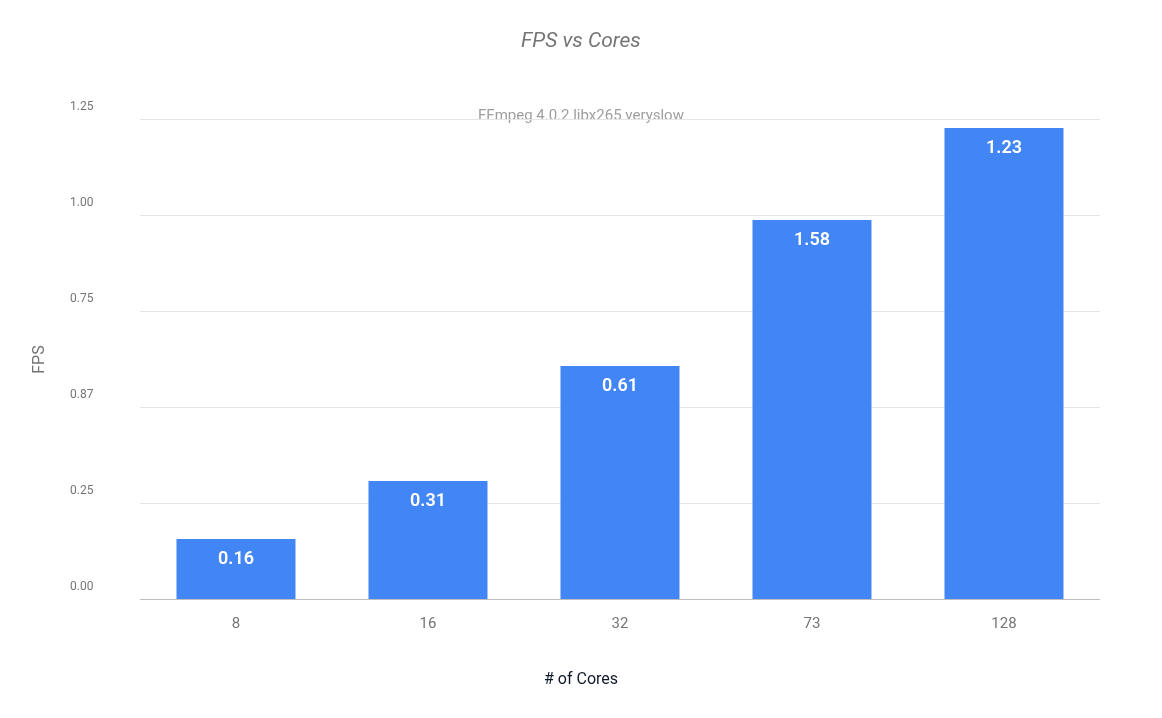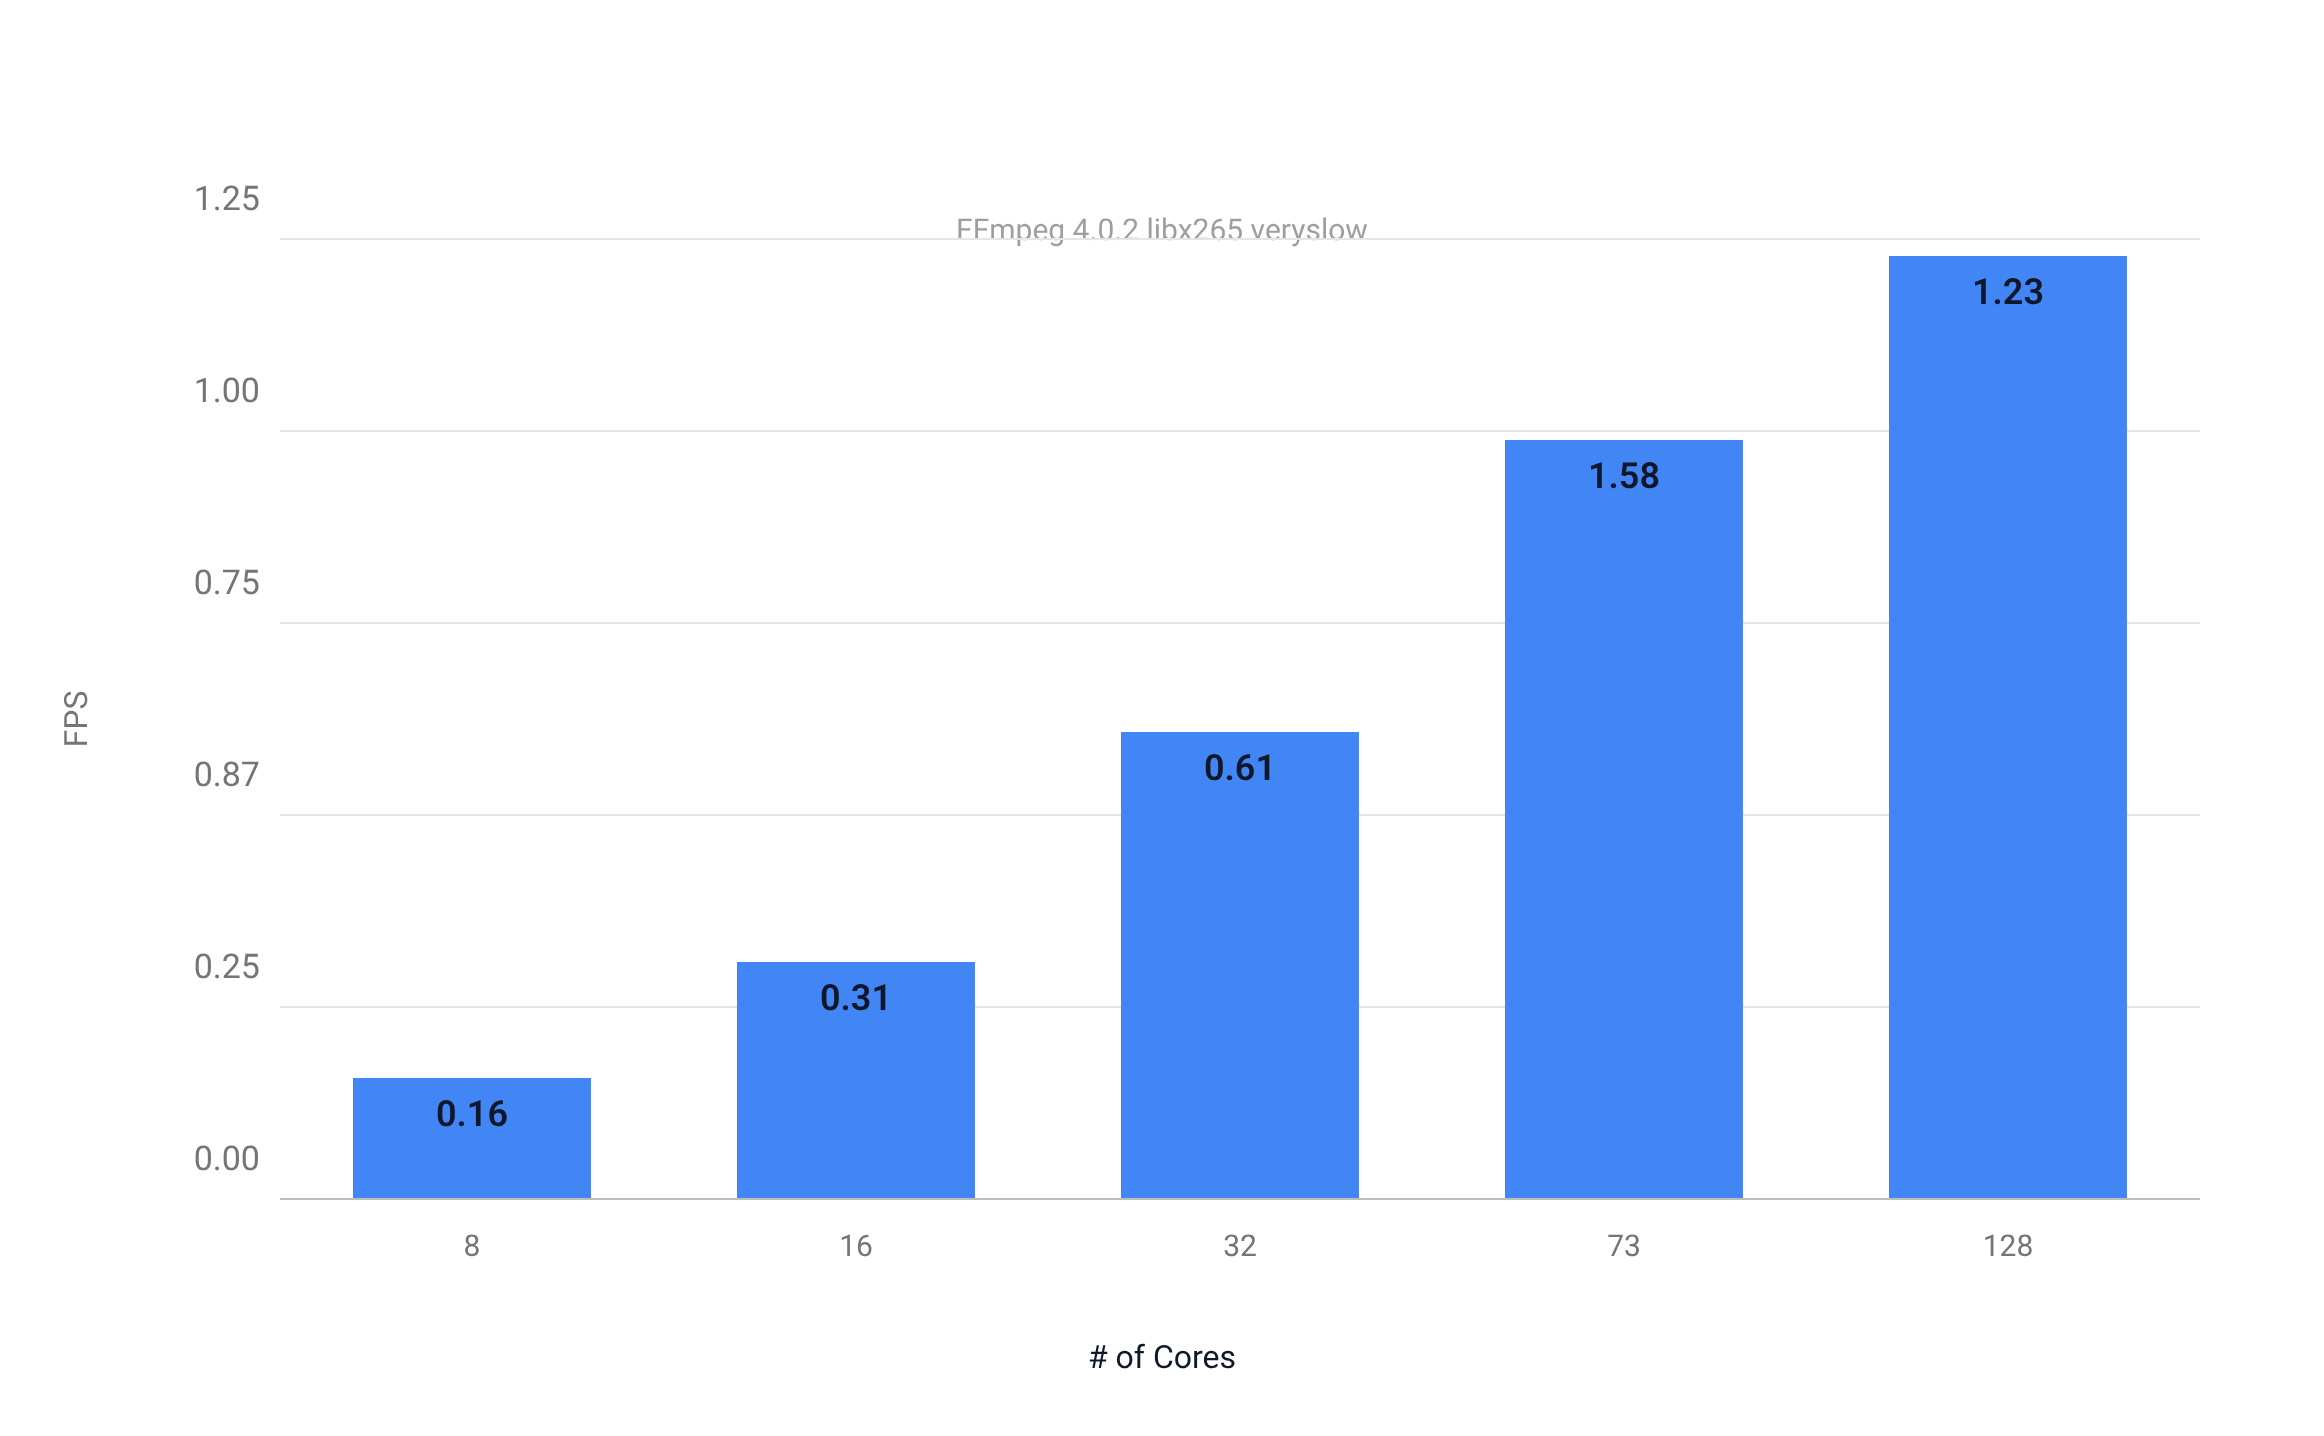--- a/index.html
+++ b/index.html
@@ -63,22 +63,22 @@
     position: absolute;
     left: 0; right: 0;
     height: 0;
     border-top: 1px solid #e5e5e5;
     z-index: 1;
   }
   .ytick {
     position: absolute;
     left: -70px;
     width: 60px;
-    text-align: right;
-    font-size: 17px;
+    text-align: left;
+    font-size: 12px;
     color: #757575;
     transform: translateY(-50%);
     z-index: 2;
   }
   .baseline {
     position: absolute;
     left: 0; right: 0;
     bottom: 0;
     height: 0;
     border-top: 1px solid #bdbdbd;
@@ -100,38 +100,39 @@
     left: 50%;
     transform: translateX(-50%);
     width: 62%;
     background: #4285f4;
   }
   .val {
     position: absolute;
     left: 0; right: 0;
     top: 8px;
     text-align: center;
-    color: #0f172a;
+    color: #ffffff;
     font-size: 18px;
     font-weight: 600;
   }
   .xtick {
     position: absolute;
     left: 0; right: 0;
     top: 100%;
     margin-top: 14px;
     text-align: center;
     font-size: 15px;
     color: #757575;
   }
 </style>
 </head>
 <body>
 
 <div class="chart">
+  <div class="title">FPS vs Cores</div>
   <div class="subtitle">FFmpeg 4.0.2 libx265 veryslow</div>
   <div class="ylabel">
       <span>FPS</span>
     </div>
   <div class="xlabel"># of Cores</div>
 
   <div class="plot">
 
     <div class="gridline" style="bottom:100%"></div>
     <div class="gridline" style="bottom:80%"></div>

